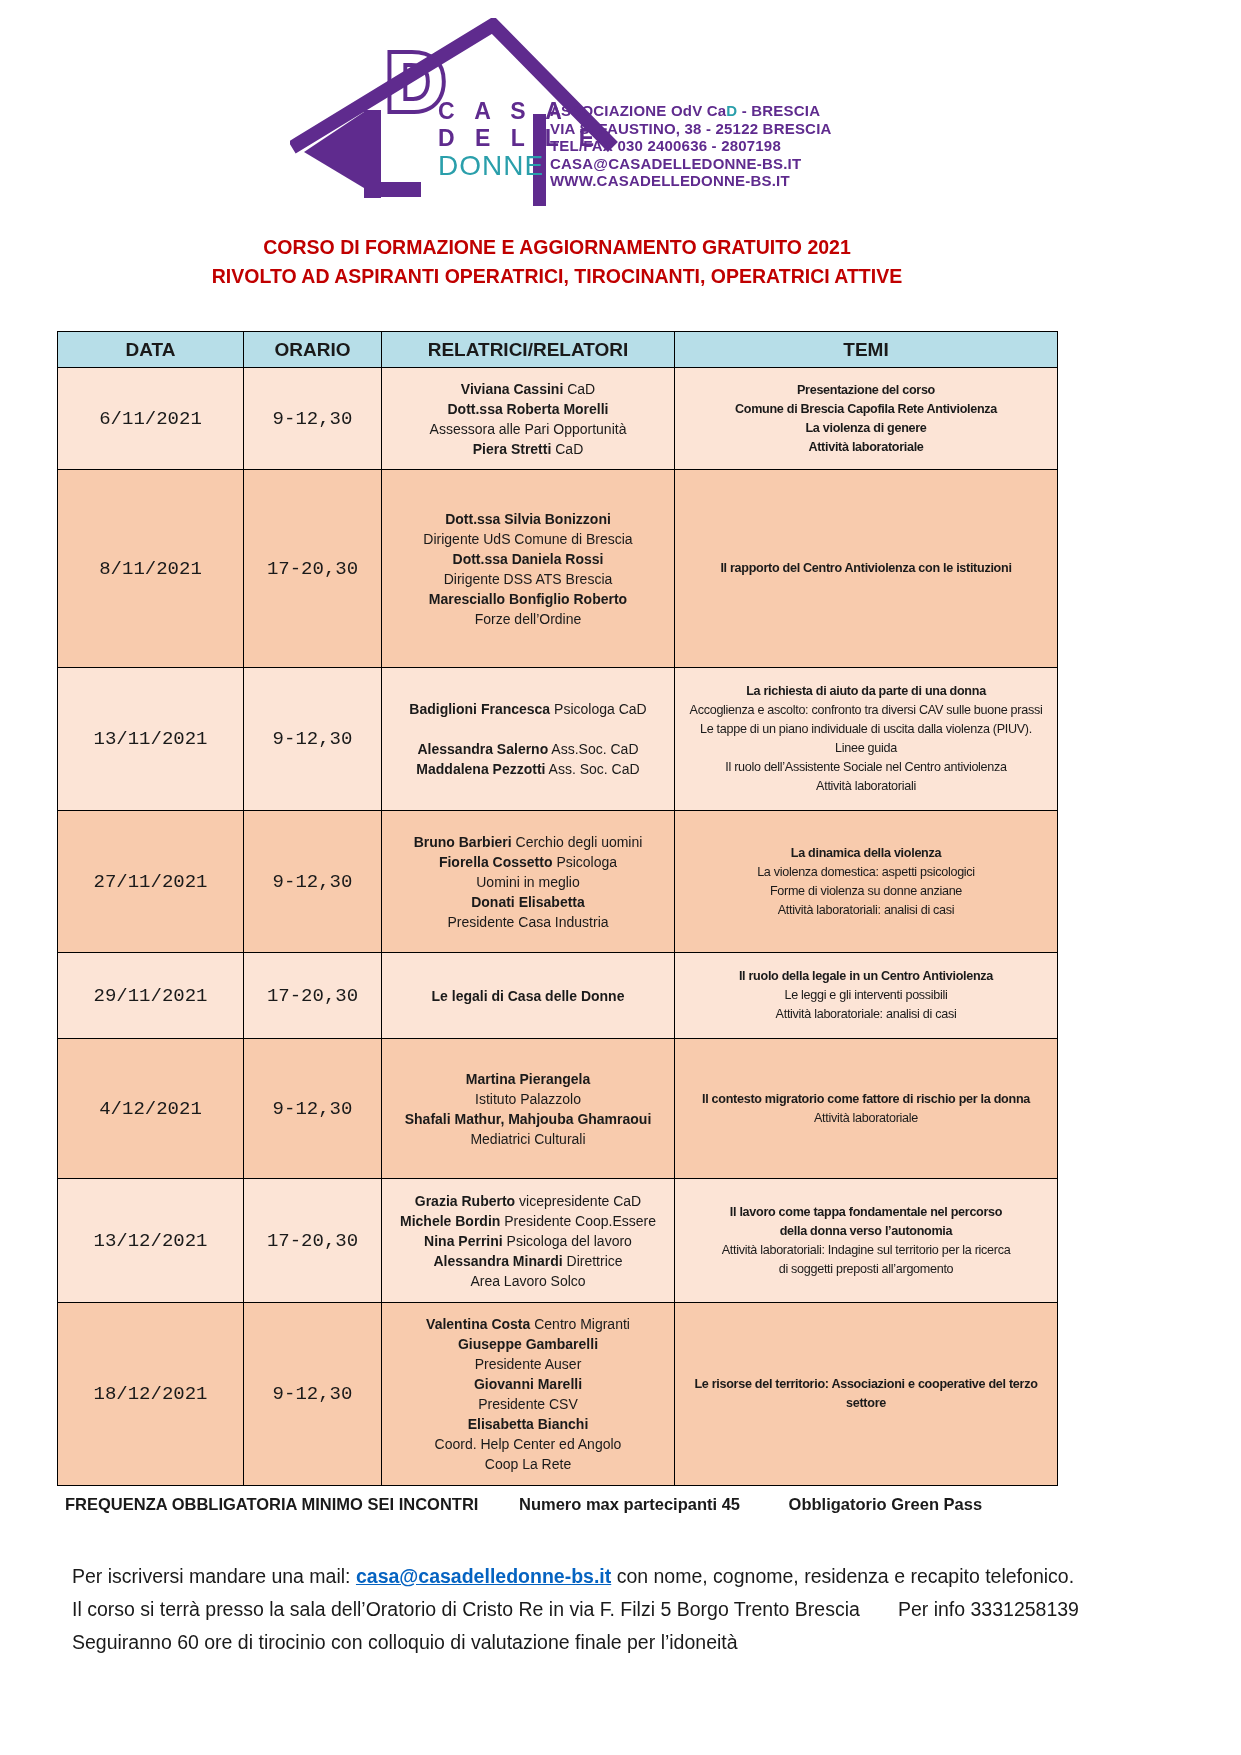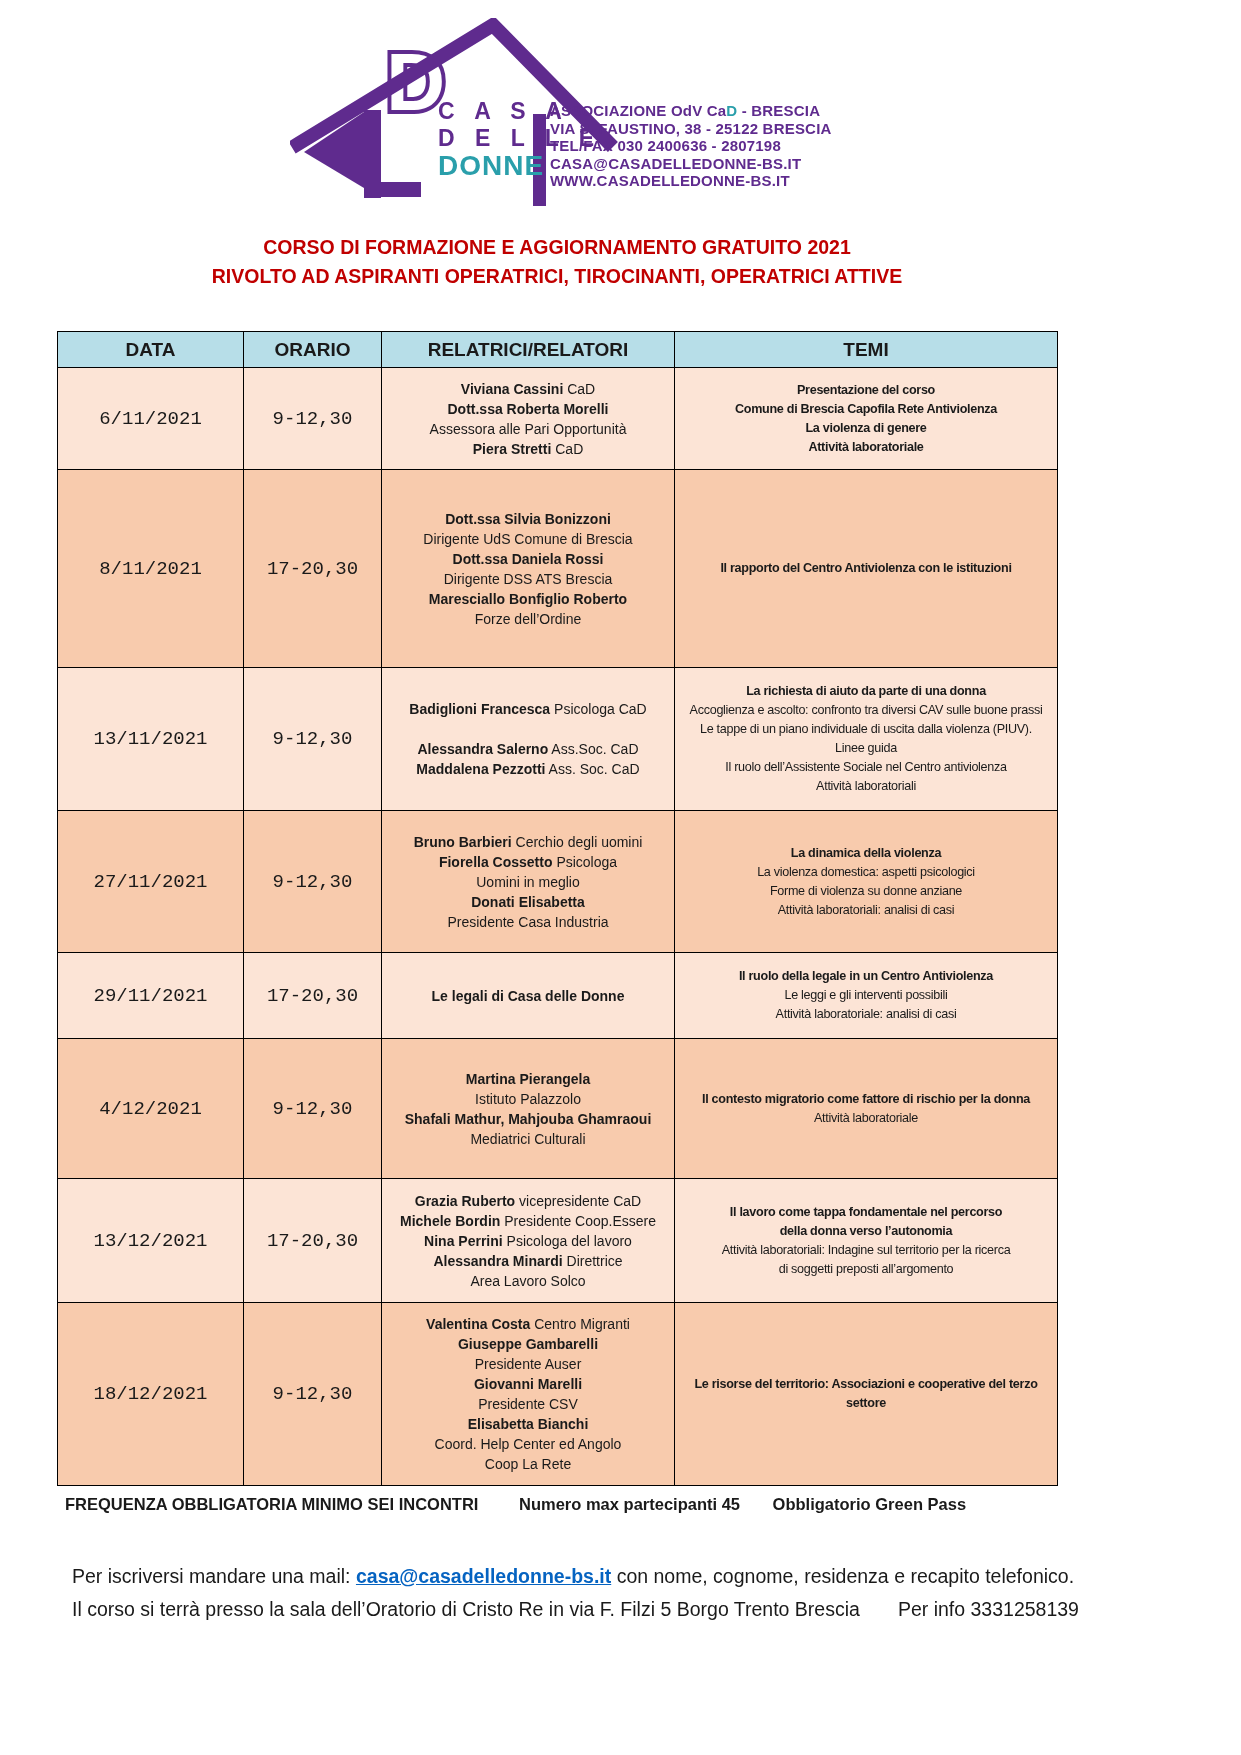--- a/index.html
+++ b/index.html
@@ -10,21 +10,21 @@
   html,body{background:#fff;}
   body{
     width:1241px;height:1755px;position:relative;overflow:hidden;
     font-family:"Liberation Sans", sans-serif;color:#1a1a1a;
   }
   
   .logo{position:absolute;left:290px;top:18px;width:680px;height:200px;}
   .logo svg{position:absolute;left:0;top:0;}
   .logo-words{position:absolute;left:148px;top:80px;line-height:27px;white-space:nowrap;}
   .logo-casa,.logo-delle{font-weight:bold;font-size:23px;letter-spacing:7px;color:var(--purple);}
-  .logo-donne{font-weight:bold;font-size:28px;letter-spacing:1px;color:var(--teal);}
+  .logo-donne{font-weight:normal;font-size:28px;letter-spacing:1px;color:var(--teal);}
   .assoc{position:absolute;left:260px;top:84px;width:410px;
          color:var(--purple);font-weight:bold;font-size:15px;line-height:17.5px;
          letter-spacing:.2px;white-space:nowrap;}
   .assoc .teal{color:var(--teal);}
   
   .title{margin:233px 0 0 57px;width:1000px;text-align:center;
          color:var(--red);font-weight:bold;font-size:19.5px;line-height:29px;}
   
   table.sched{margin:40px 0 0 57px;width:1000px;border-collapse:collapse;table-layout:fixed;}
   table.sched th,table.sched td{border:1.6px solid #000;}
@@ -42,21 +42,21 @@
   tbody tr:nth-child(2) td{height:198px;}
   tbody tr:nth-child(3) td{height:143px;margin-left:35px;}
   tbody tr:nth-child(4) td{height:142px;}
   tbody tr:nth-child(5) td{height:86px;}
   tbody tr:nth-child(6) td{height:140px;}
   tbody tr:nth-child(7) td{height:124px;}
   tbody tr:nth-child(8) td{height:183px;}
   
   .notes{margin:9px 0 0 65px;font-weight:bold;font-size:16.5px;white-space:nowrap;}
   .notes .n2{margin-left:36px;}
-  .notes .n3{margin-left:28px;}
+  .notes .n3{margin-left:44px;}
   
   .info{margin:46px 0 0 72px;width:1080px;font-size:19.5px;line-height:33px;}
   .info a.email{color:var(--link);font-weight:bold;text-decoration:underline;cursor:pointer;}
   .info .phone{margin-left:38px;}
 </style>
 </head>
 <body>
 
 <div class="logo">
   <svg width="340" height="205" viewBox="0 0 340 205" aria-hidden="true">
@@ -241,13 +241,14 @@
   <span class="n3">Obbligatorio Green Pass</span>
 </div>
 
 <div class="info">
   <div>
     <span>Per iscriversi mandare una mail: </span><a class="email">casa@casadelledonne-bs.it</a><span> con nome, cognome, residenza e recapito telefonico.</span>
   </div>
   <div>
     <span>Il corso si terrà presso la sala dell’Oratorio di Cristo Re in via F. Filzi 5 Borgo Trento Brescia</span><span class="phone">Per info 3331258139</span>
   </div>
+  <div>Seguiranno 60 ore di tirocinio con colloquio di valutazione finale per l’idoneità</div>
 </div>
 
 </body></html>

